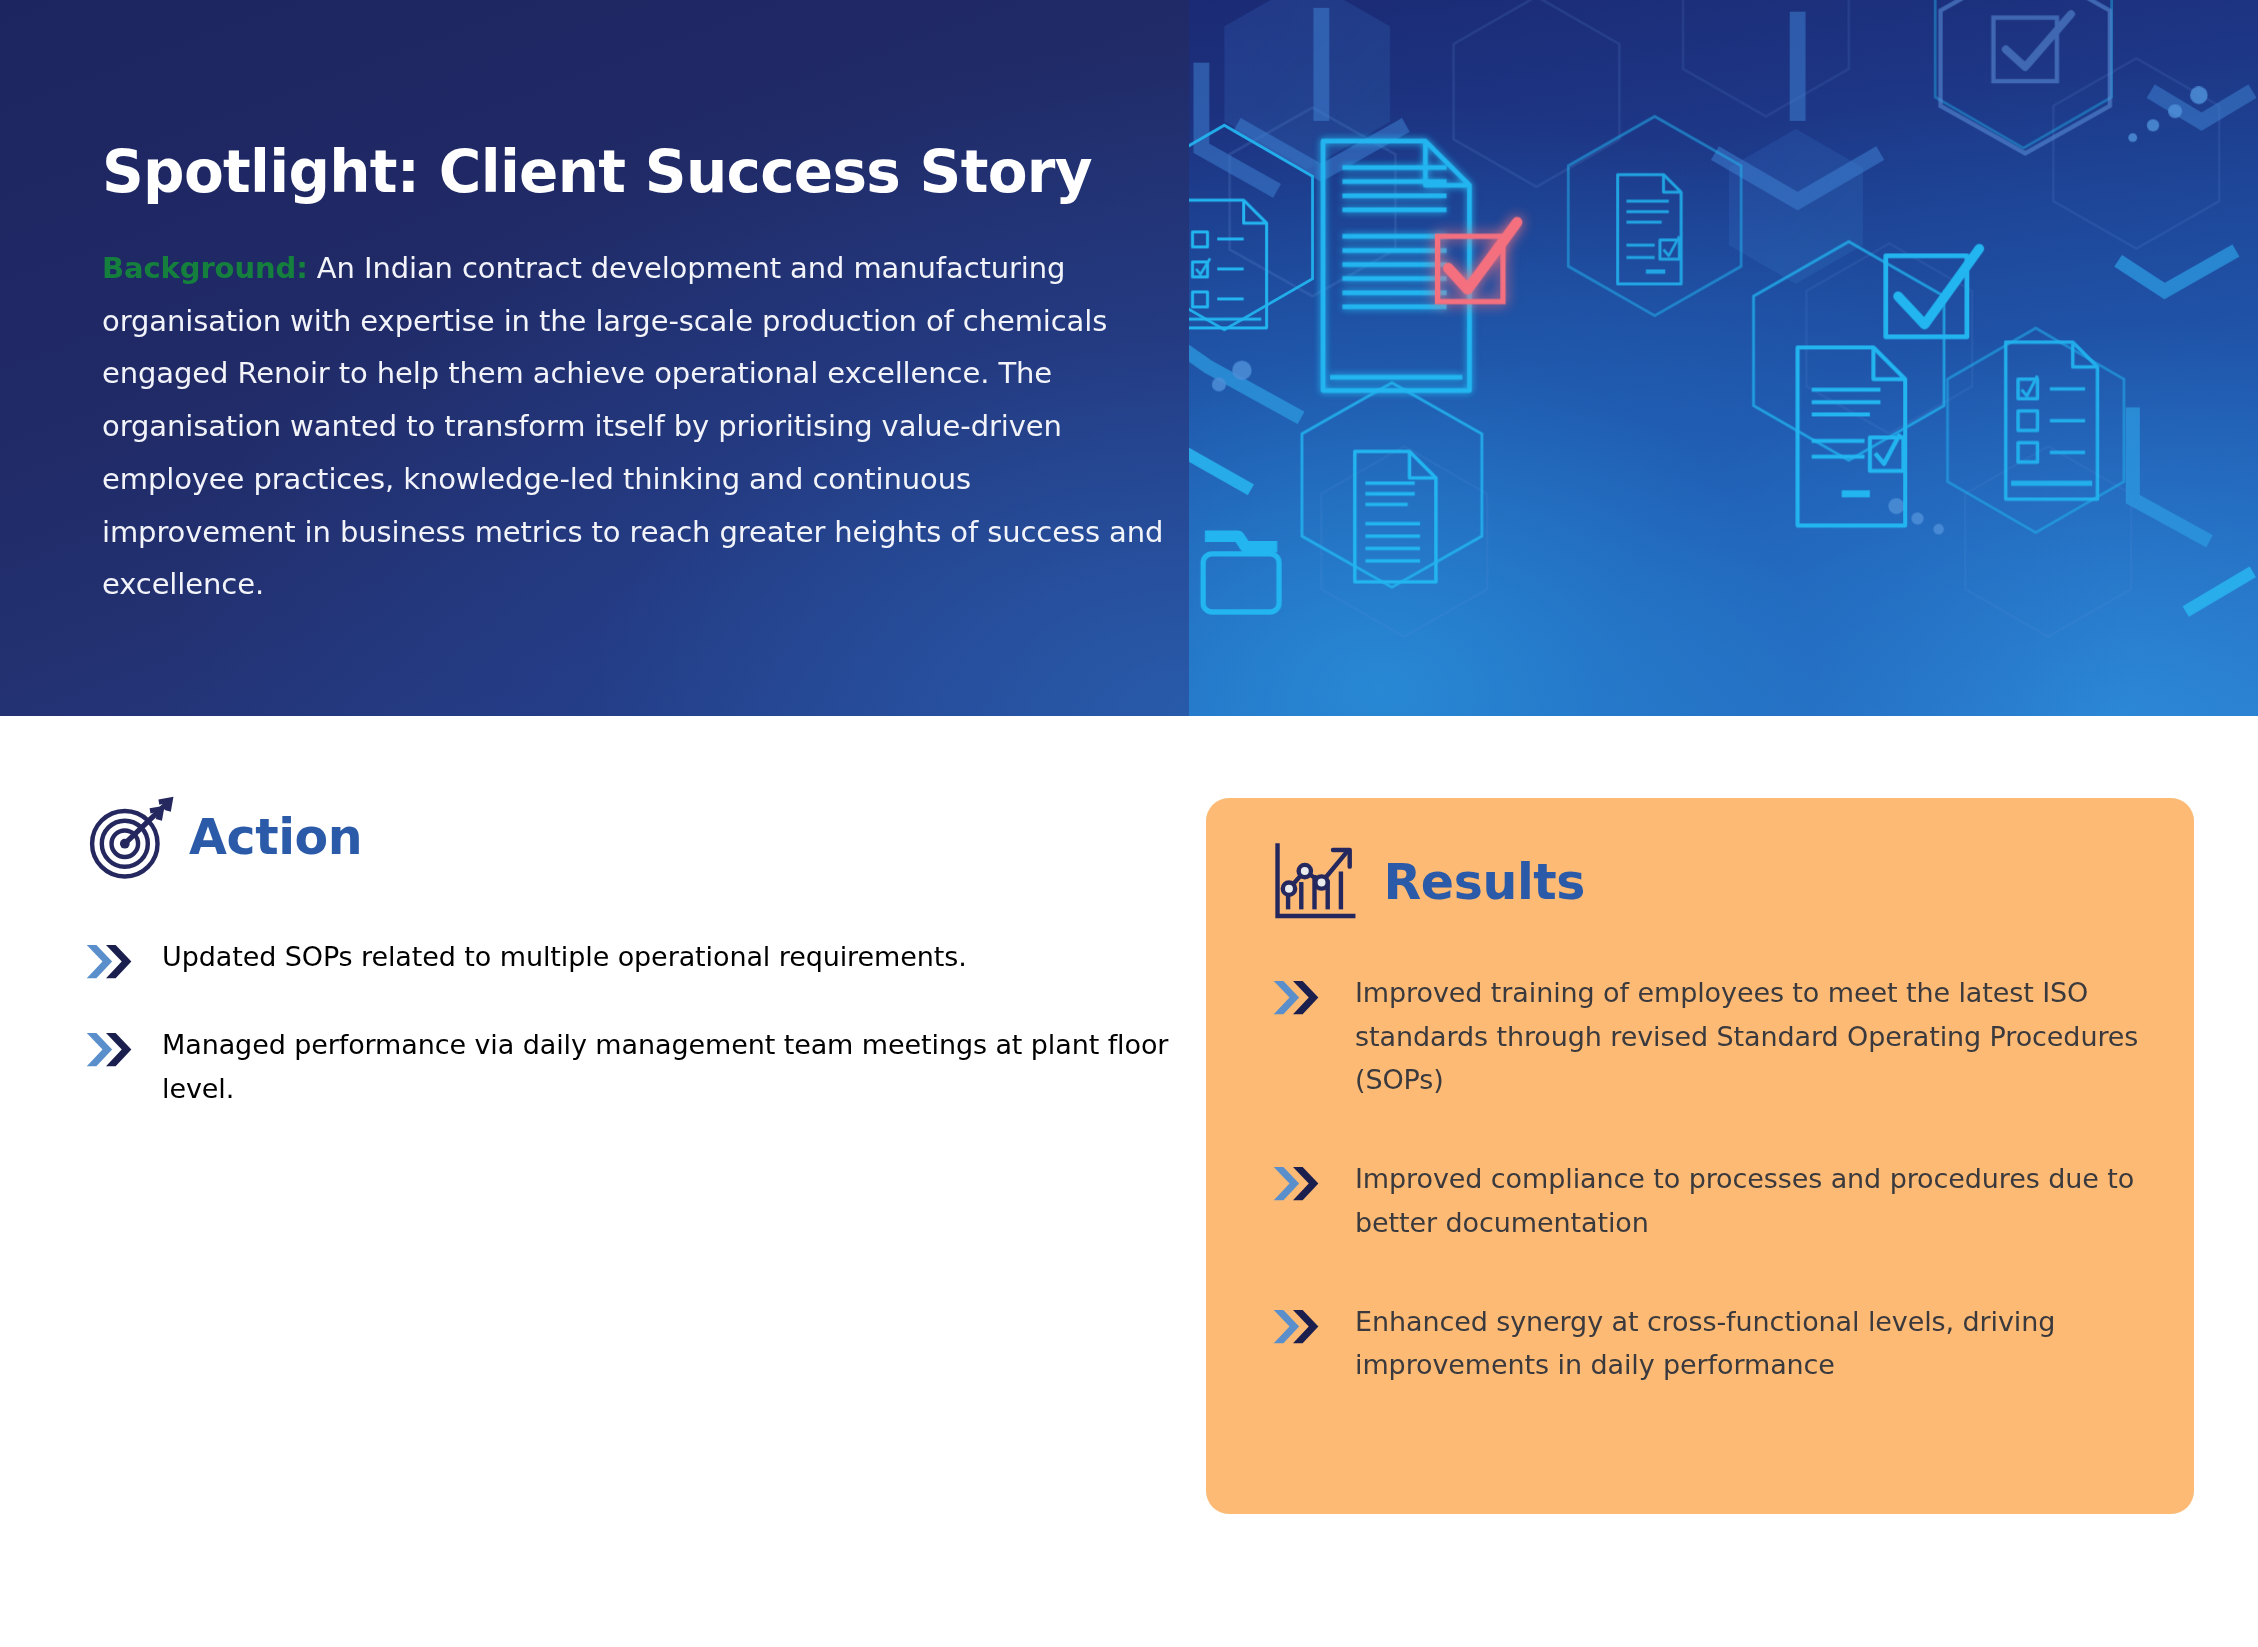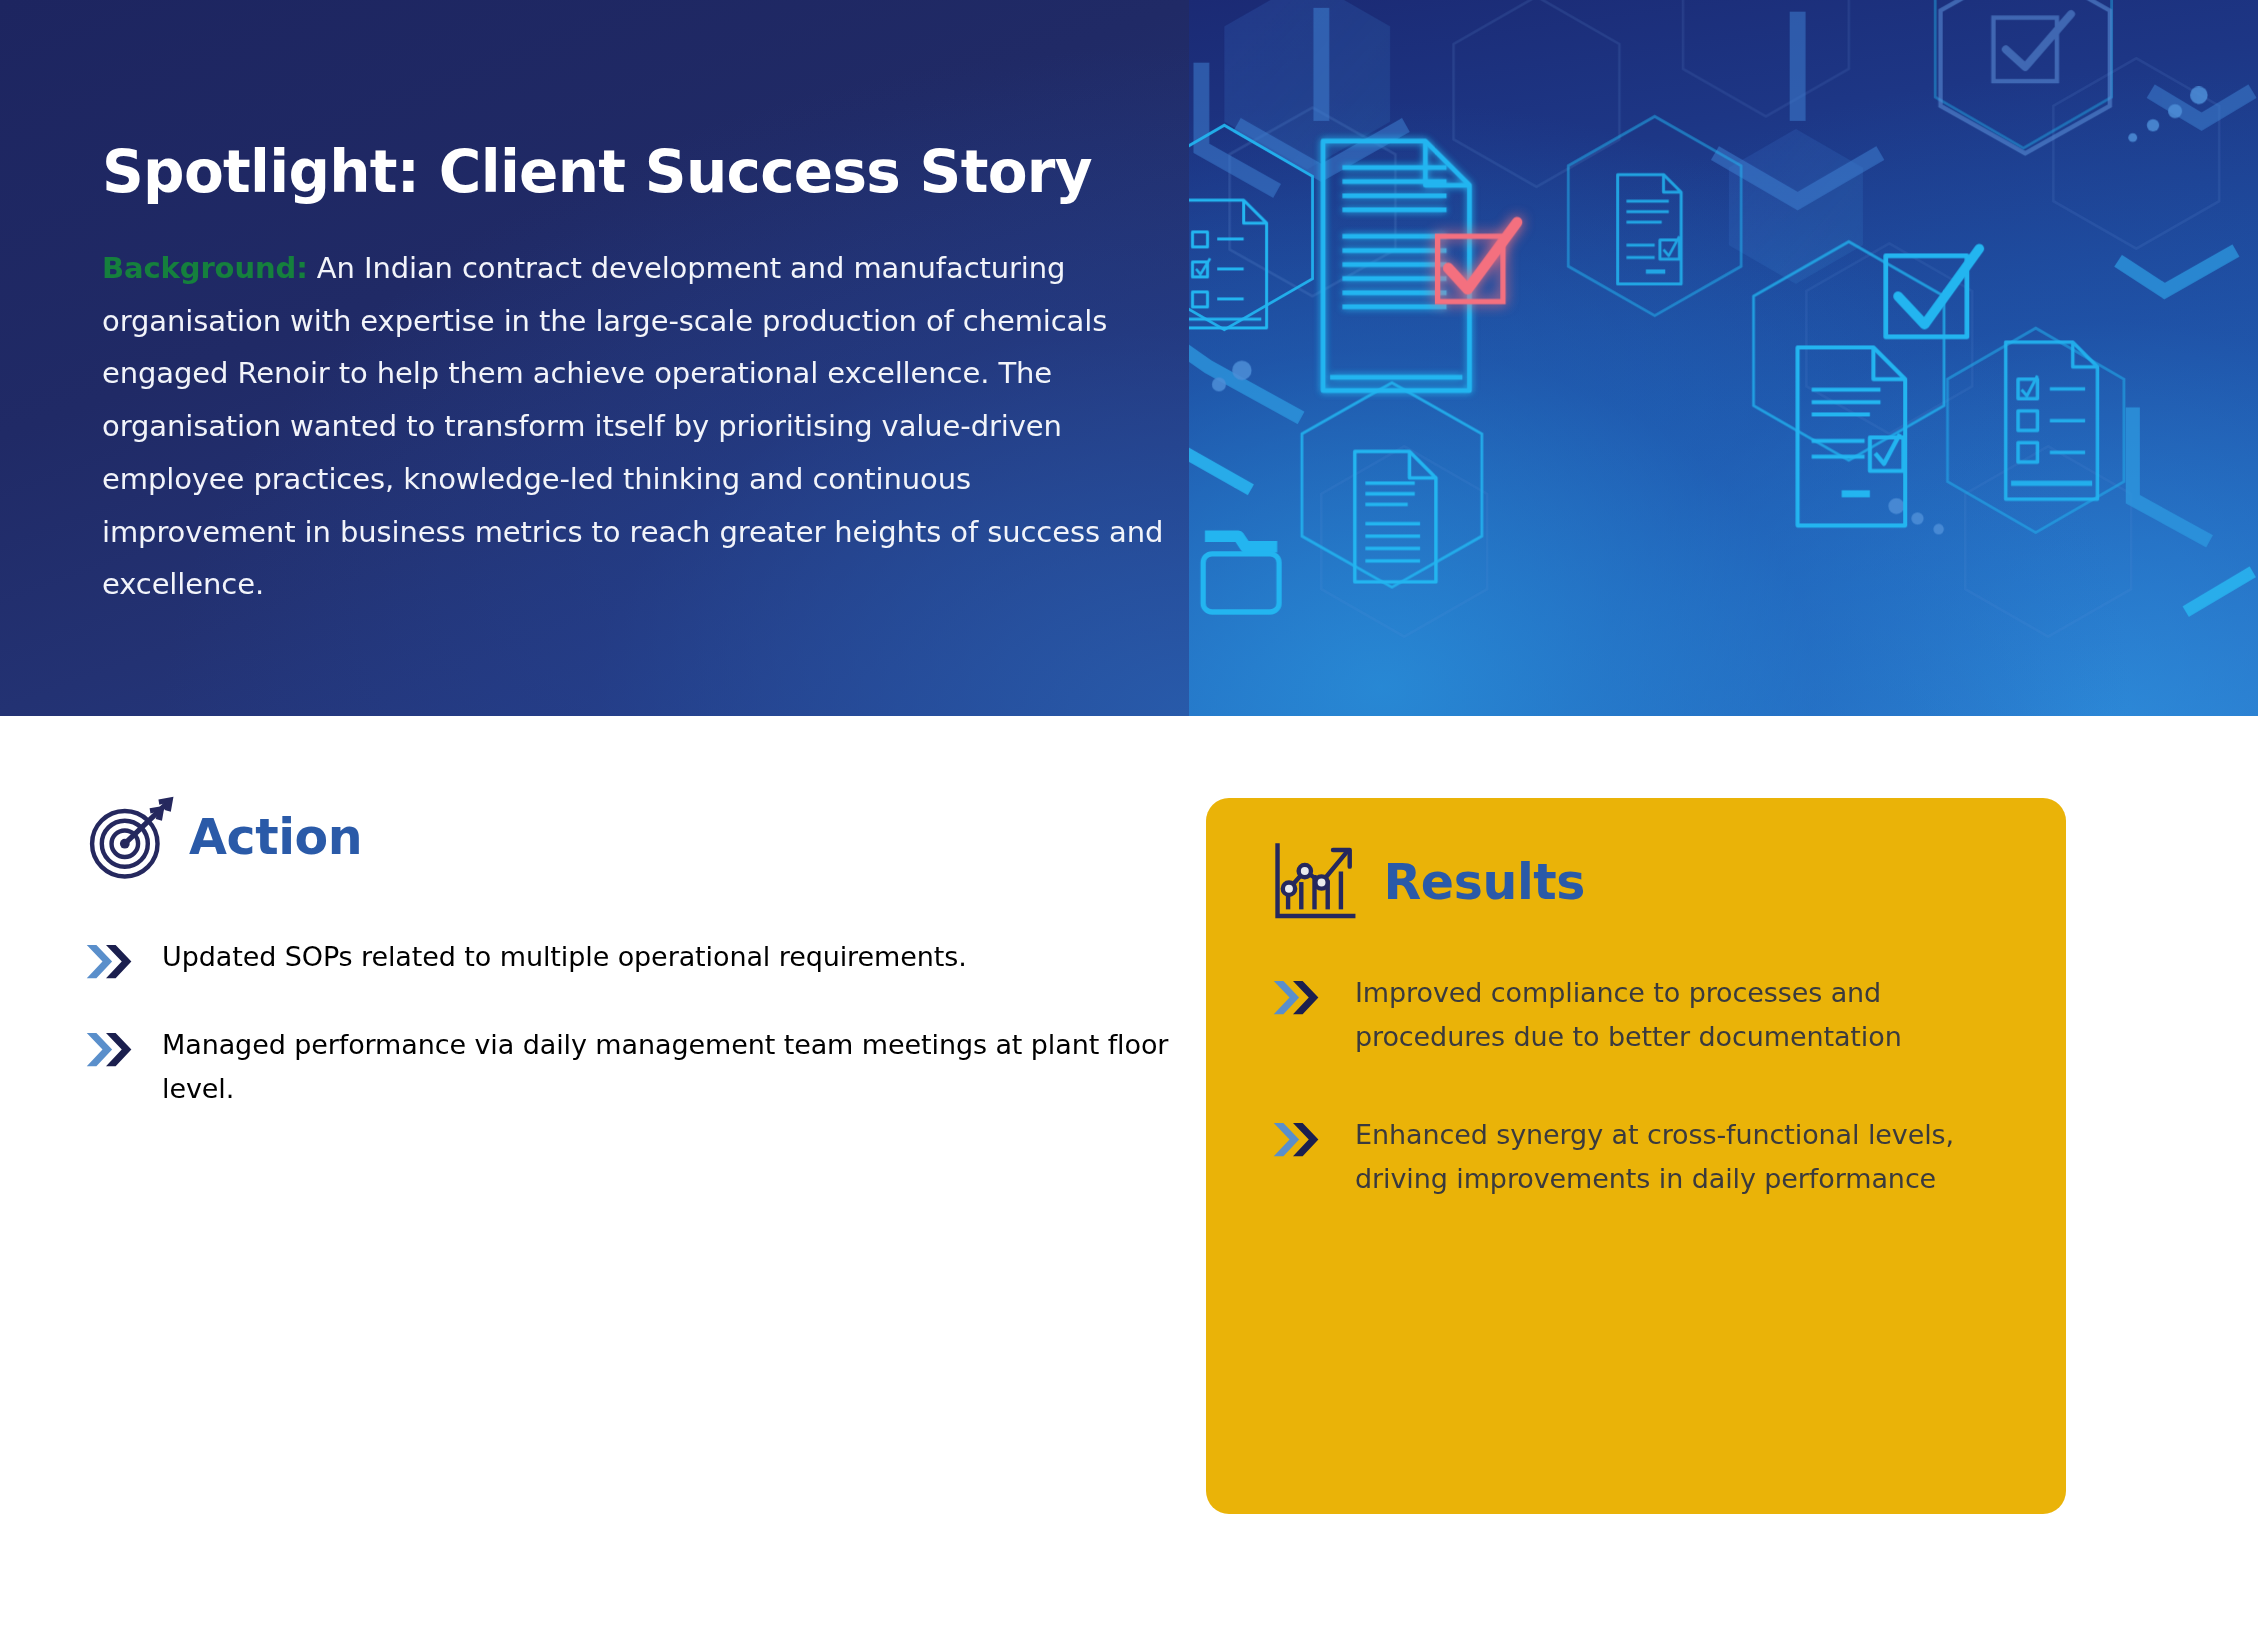--- a/index.html
+++ b/index.html
@@ -94,23 +94,23 @@
     position: absolute;
     left: 85px;
     top: 79px;
     width: 1094px;
   }
 
   .card-results {
     position: absolute;
     left: 1206px;
     top: 82px;
-    width: 860px;
+    width: 988px;
     height: 716px;
-    background: #eab308;
+    background: #fdba74;
     border-radius: 23px;
     padding: 44px 53px 0 66px;
   }
 
   .sec-head {
     display: flex;
     align-items: center;
     gap: 12px;
     margin-bottom: 55px;
   }
@@ -406,20 +406,27 @@
         </svg>
         <div class="sec-title">Results</div>
       </div>
 
       <ul class="bullets results">
         <li class="bullet">
           <svg class="chev" viewBox="0 0 56 44">
             <path d="M2 3 L20 22 L2 41 L13 41 L31 22 L13 3 Z" fill="#5a8fcb"></path>
             <path d="M24 3 L42 22 L24 41 L35 41 L53 22 L35 3 Z" fill="#1b1f4e"></path>
           </svg>
+          <div class="bullet-text">Improved training of employees to meet the latest ISO standards through revised Standard Operating Procedures (SOPs)</div>
+        </li>
+        <li class="bullet">
+          <svg class="chev" viewBox="0 0 56 44">
+            <path d="M2 3 L20 22 L2 41 L13 41 L31 22 L13 3 Z" fill="#5a8fcb"></path>
+            <path d="M24 3 L42 22 L24 41 L35 41 L53 22 L35 3 Z" fill="#1b1f4e"></path>
+          </svg>
           <div class="bullet-text">Improved compliance to processes and procedures due to better documentation</div>
         </li>
         <li class="bullet">
           <svg class="chev" viewBox="0 0 56 44">
             <path d="M2 3 L20 22 L2 41 L13 41 L31 22 L13 3 Z" fill="#5a8fcb"></path>
             <path d="M24 3 L42 22 L24 41 L35 41 L53 22 L35 3 Z" fill="#1b1f4e"></path>
           </svg>
           <div class="bullet-text">Enhanced synergy at cross-functional levels, driving improvements in daily performance</div>
         </li>
       </ul>

